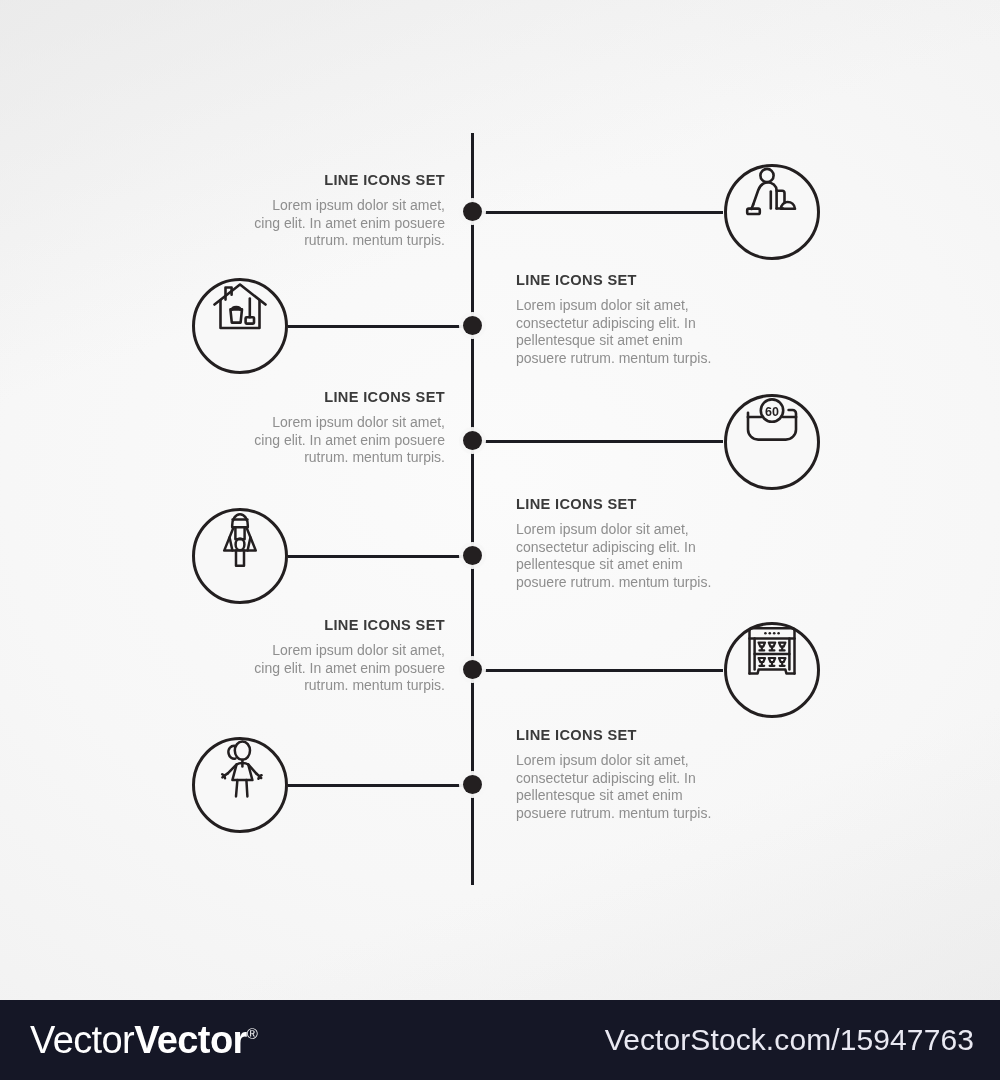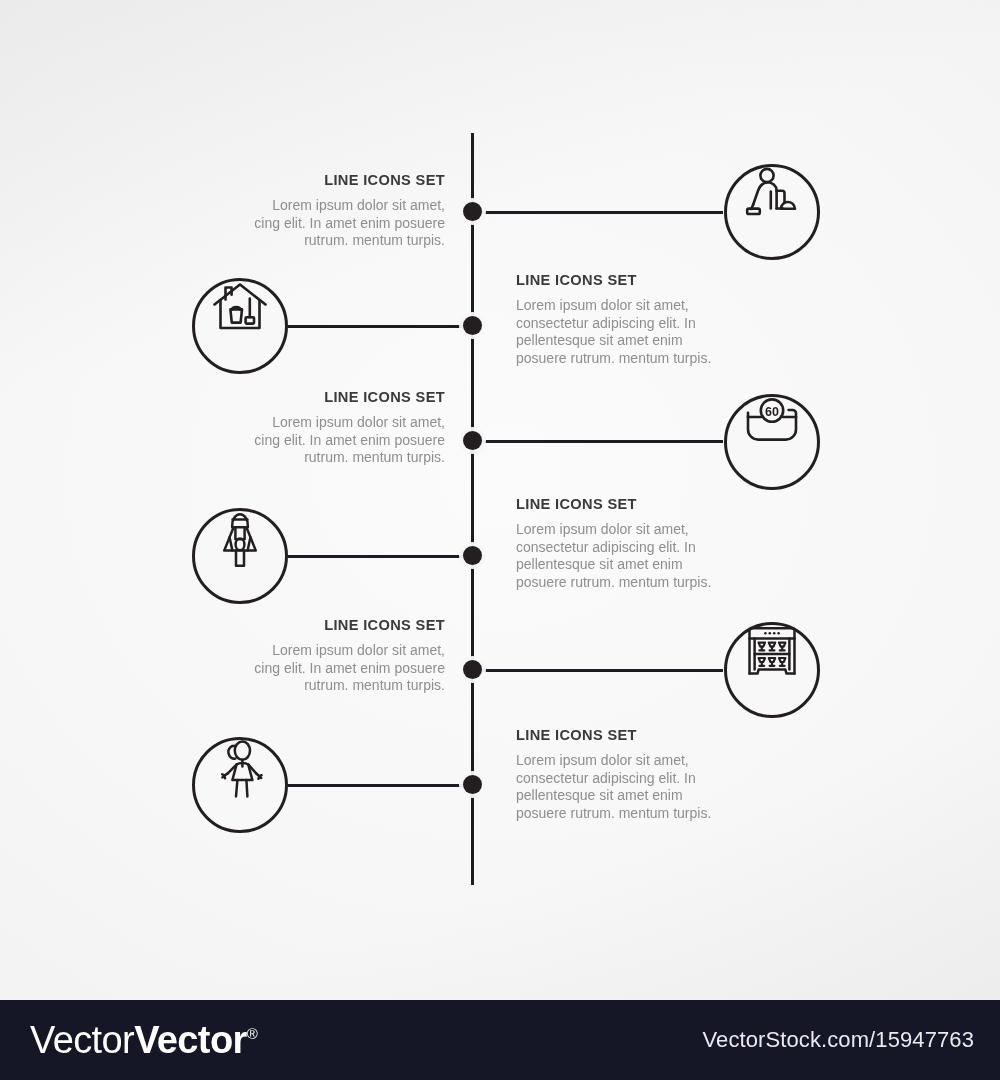--- a/index.html
+++ b/index.html
@@ -91,21 +91,21 @@
     font-size:38px;
     letter-spacing:-.6px;
     white-space:nowrap;
     display:flex; align-items:baseline;
   }
   .brand .v { font-weight:300; }
   .brand .s { font-weight:bold; }
   .brand .reg { font-size:15px; position:relative; top:-14px; font-weight:300; }
   .url {
     color:#e9e9f2;
-    font-size:22px;
+    font-size:30px;
     letter-spacing:.1px;
     white-space:nowrap;
   }
 </style>
 </head>
 <body>
 
 <div id="stage">
   <div id="canvas">
 

